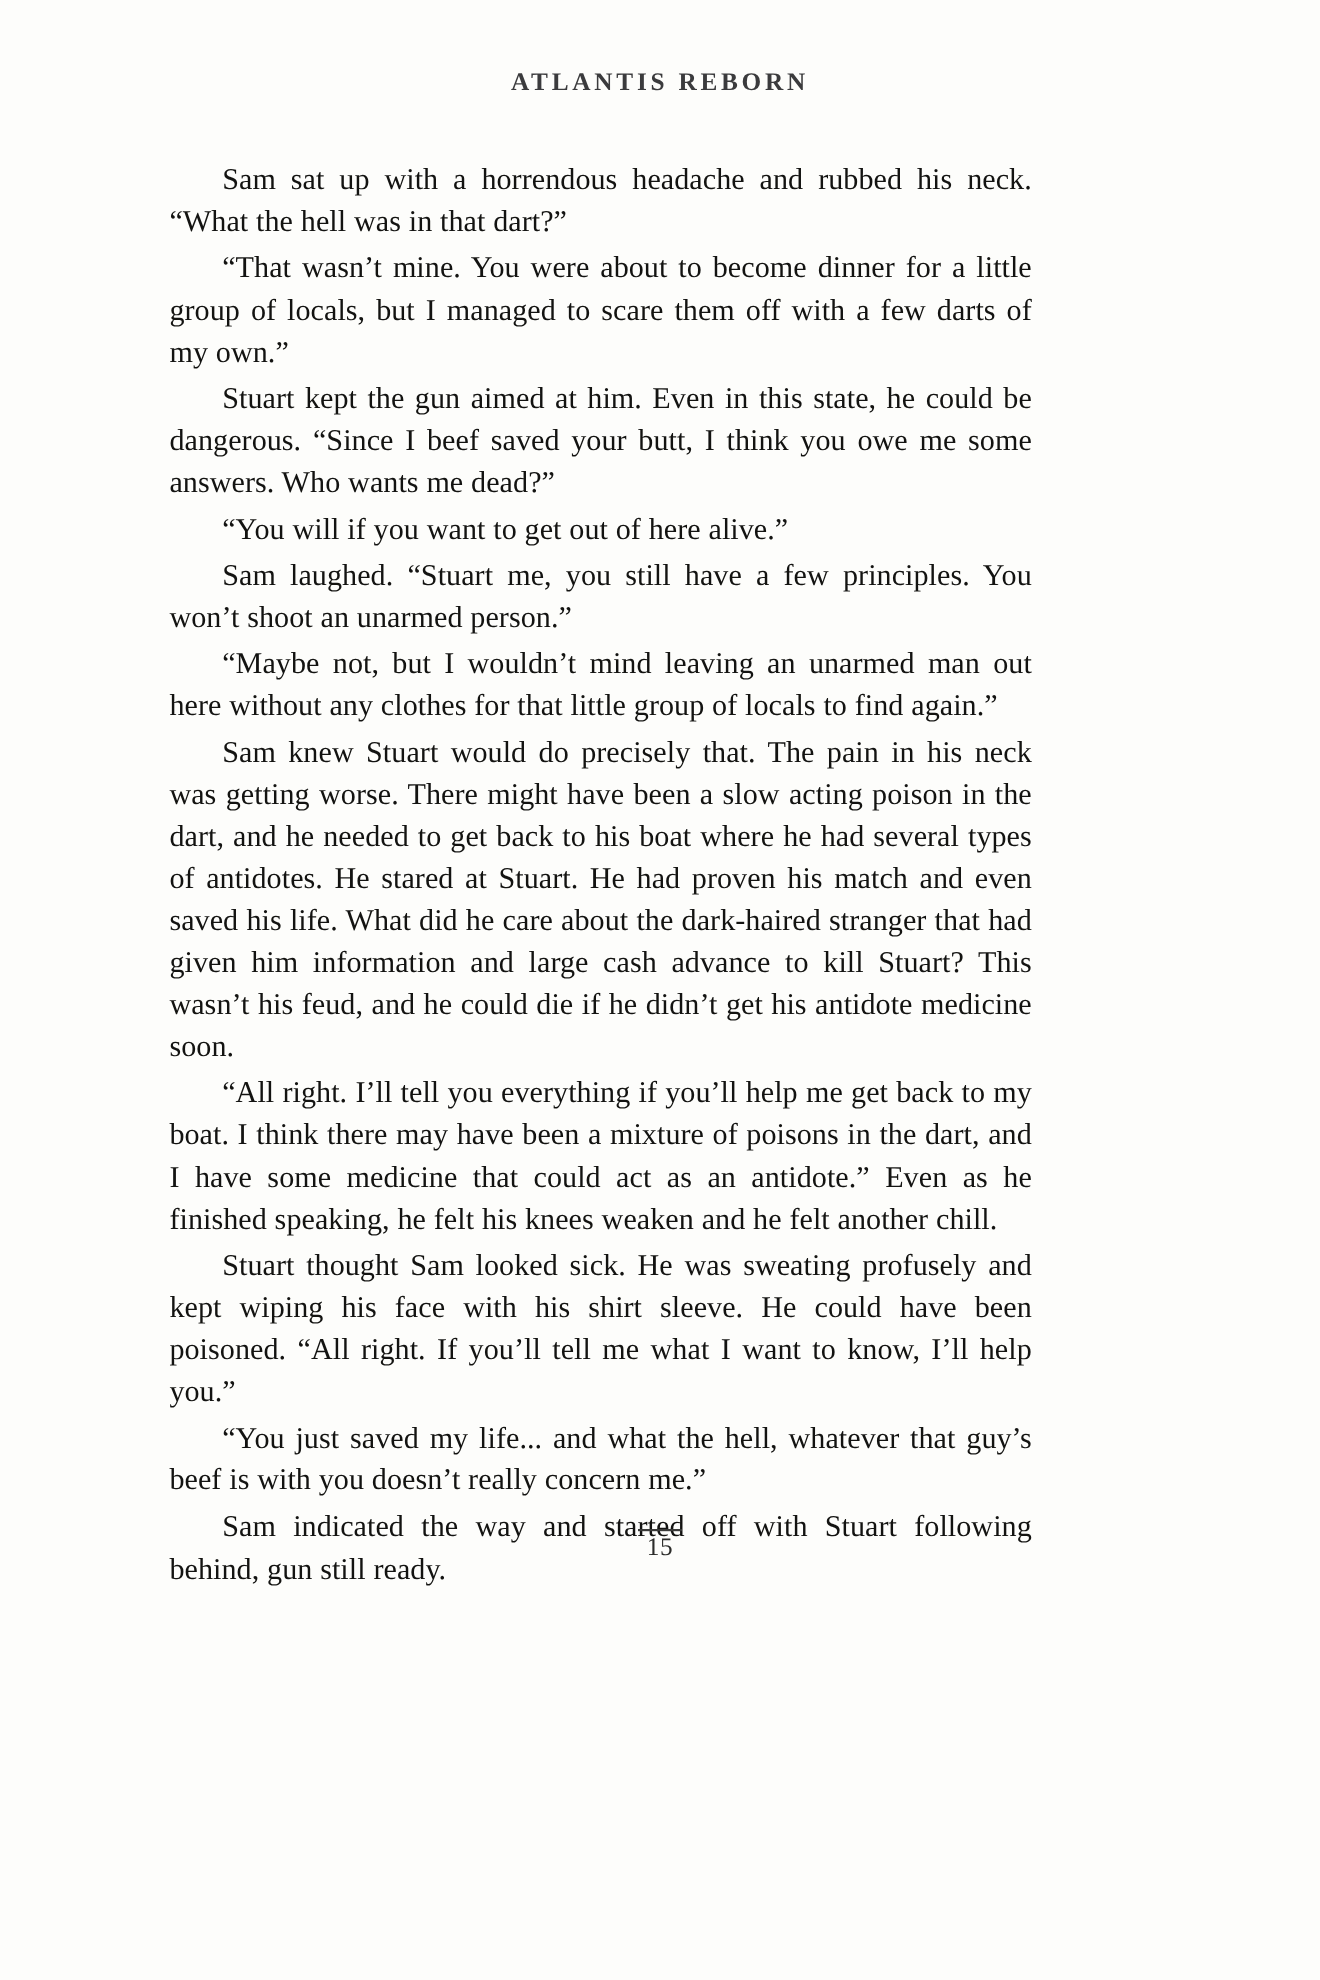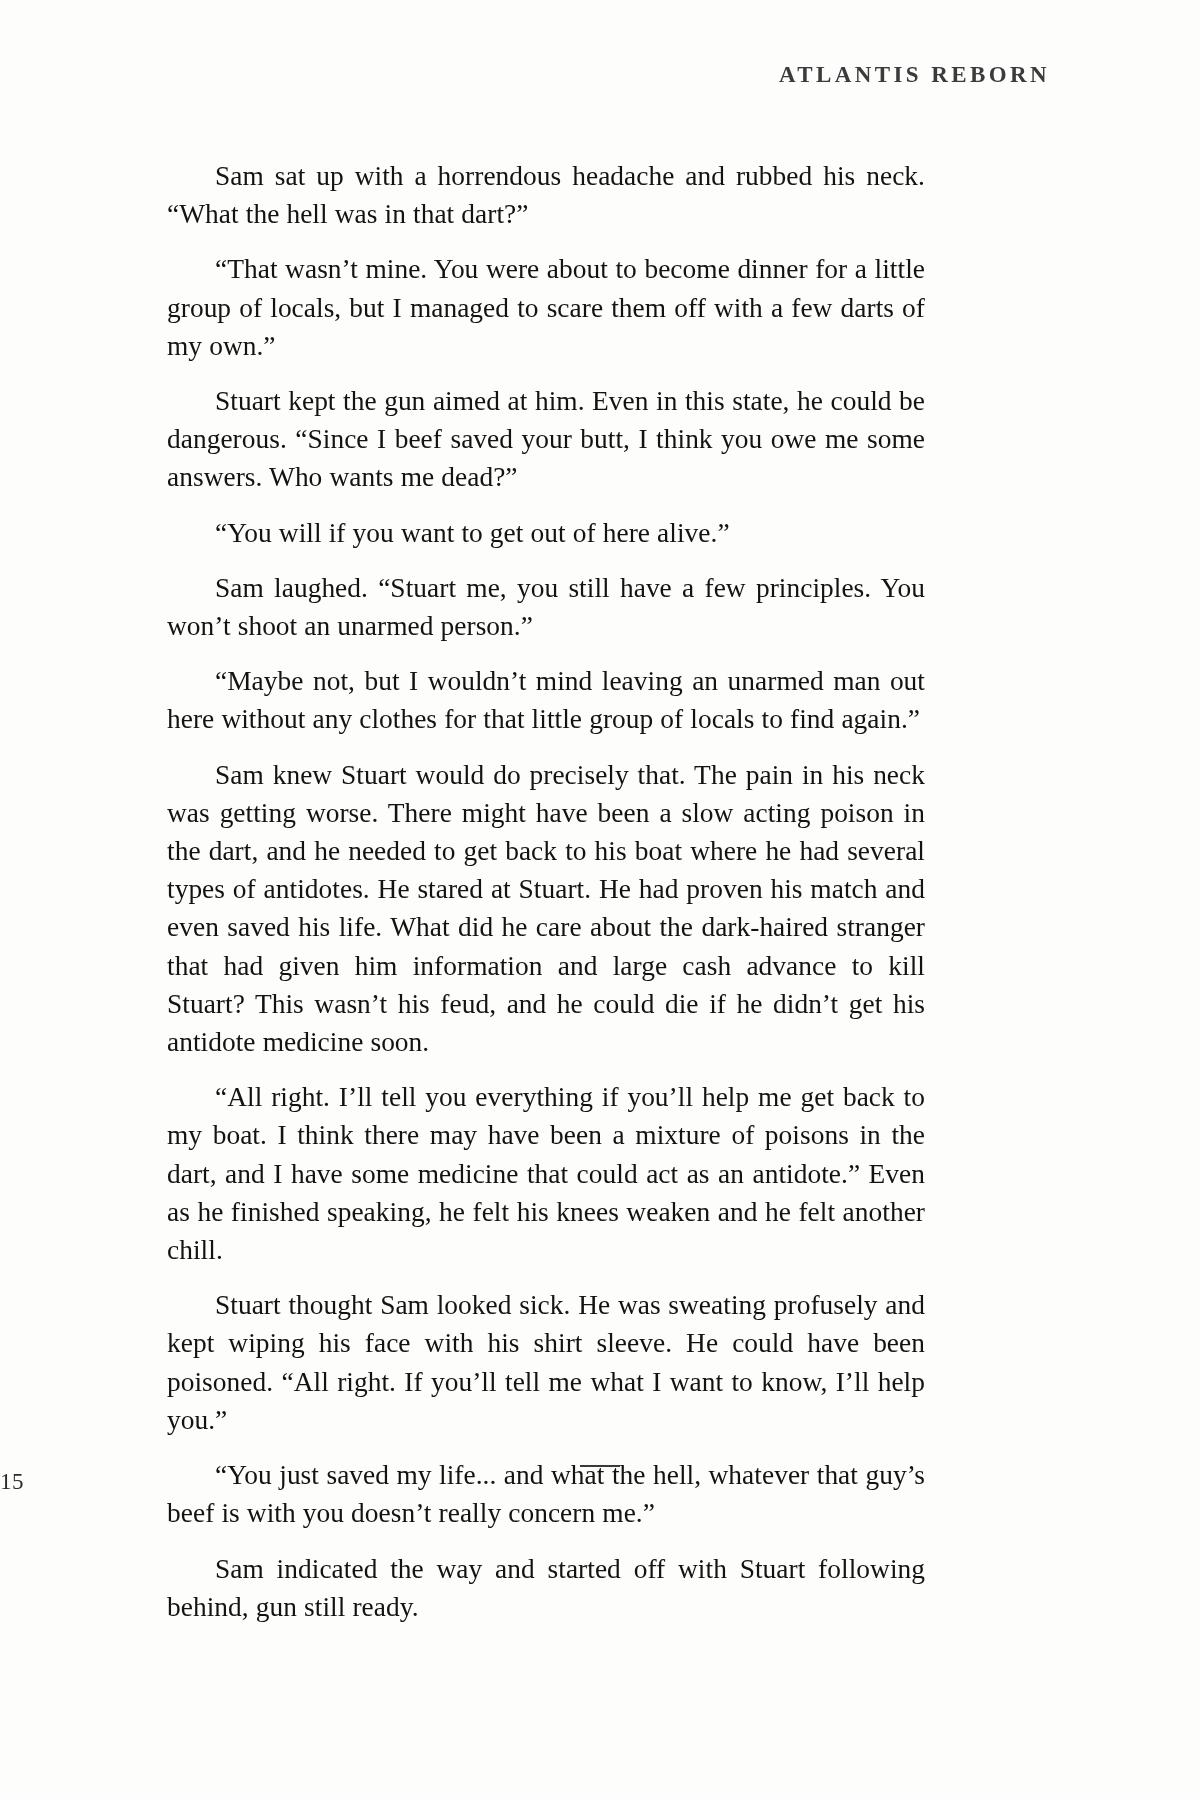--- a/index.html
+++ b/index.html
@@ -21,40 +21,40 @@
     inset: 0;
     background: #fdfdfb;
   }
 
   
   .running-head {
     position: absolute;
     top: 62px;
     left: 150px;
     right: 150px;
-    text-align: right;
+    text-align: center;
     font-size: 23px;
     letter-spacing: 3.4px;
     color: #3b3b3d;
     font-variant: small-caps;
     text-transform: uppercase;
     font-weight: 600;
     white-space: nowrap;
   }
 
   
   .text-block {
     position: absolute;
     top: 140px;
     left: 150px;
     width: 792px;
   }
 
   p.para {
-    margin: 17px;
+    margin: 4px;
     text-align: justify;
     text-justify: inter-word;
     font-size: 27.4px;
     line-height: 38.2px;
     text-indent: 48px;
     hyphens: none;
     -webkit-hyphens: none;
     word-spacing: 0.2px;
     letter-spacing: 0.04px;
     color: #131311;
@@ -62,22 +62,22 @@
 
   p.para.last-line-left {
     text-align-last: left;
   }
 
   
   .folio {
     position: absolute;
     left: 0;
     right: 0;
-    top: 1465px;
-    text-align: left;
+    top: 1390px;
+    text-align: center;
   }
   .folio-rule {
     width: 40px;
     height: 1.6px;
     background: #3a3a38;
     margin: 0 auto 2px auto;
   }
   .folio-num {
     font-size: 23px;
     color: #2c2c2a;

